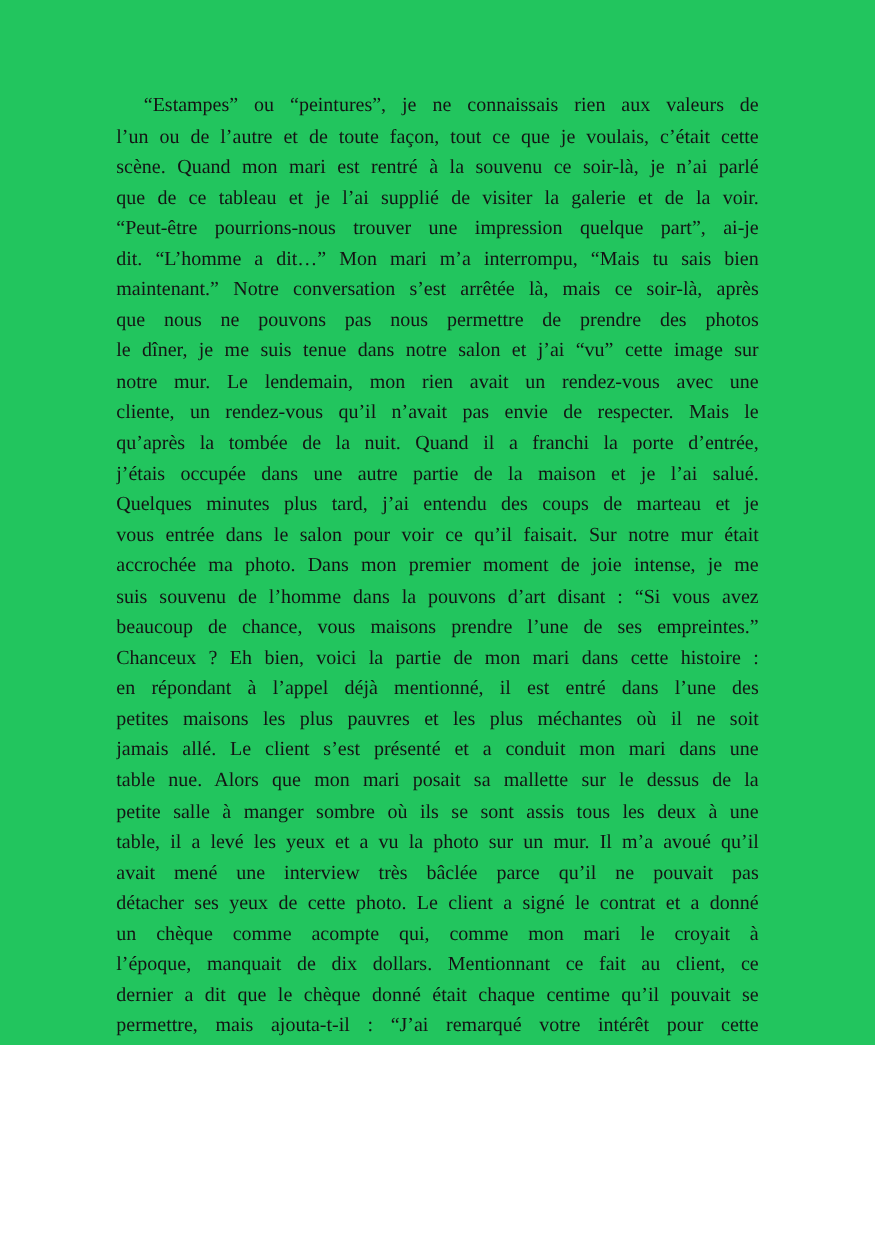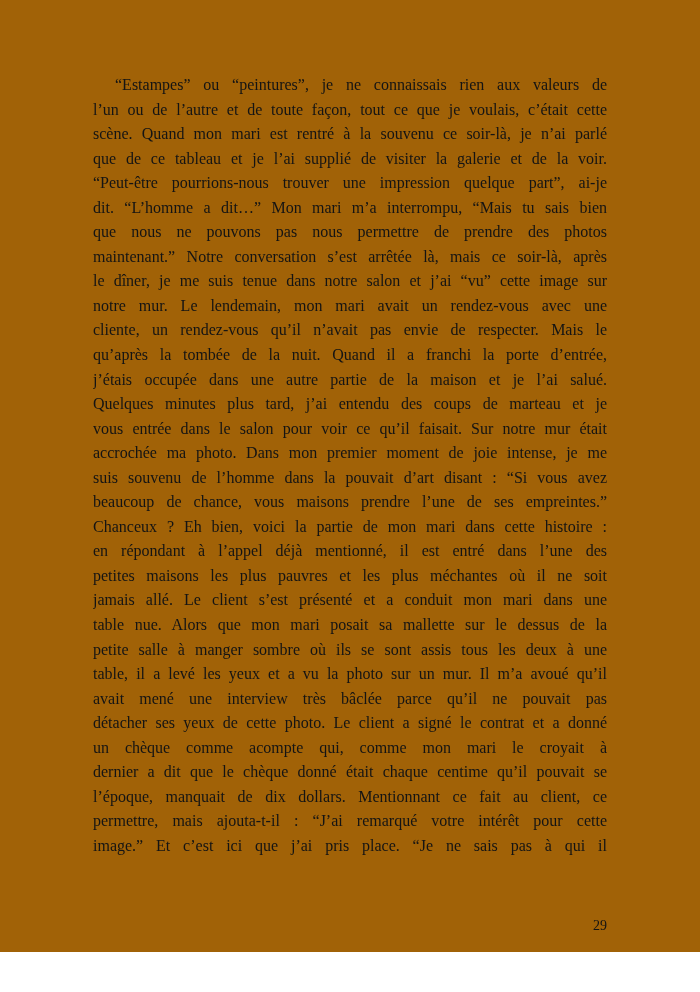--- a/index.html
+++ b/index.html
@@ -9,22 +9,22 @@
   body {
     width: 700px;
     height: 992px;
     background: #ffffff;
     font-family: "Liberation Serif", "DejaVu Serif", serif;
     color: #141414;
   }
   .page {
     position: relative;
     width: 700px;
-    height: 952px;
-    background: #a16207;
+    height: 836px;
+    background: #22c55e;
     overflow: hidden;
   }
   .text-block {
     position: absolute;
     left: 93px;
     top: 73px;
     width: 514px;
     font-size: 16px;
     line-height: 24.55px;
   }
@@ -51,41 +51,41 @@
 <body>
 
 <div class="page">
   <div class="text-block">
       <div class="line first">“Estampes” ou “peintures”, je ne connaissais rien aux valeurs de</div>
       <div class="line">l’un ou de l’autre et de toute façon, tout ce que je voulais, c’était cette</div>
       <div class="line">scène. Quand mon mari est rentré à la souvenu ce soir-là, je n’ai parlé</div>
       <div class="line">que de ce tableau et je l’ai supplié de visiter la galerie et de la voir.</div>
       <div class="line">“Peut-être pourrions-nous trouver une impression quelque part”, ai-je</div>
       <div class="line">dit. “L’homme a dit…” Mon mari m’a interrompu, “Mais tu sais bien</div>
+      <div class="line">maintenant.” Notre conversation s’est arrêtée là, mais ce soir-là, après</div>
       <div class="line">que nous ne pouvons pas nous permettre de prendre des photos</div>
-      <div class="line">maintenant.” Notre conversation s’est arrêtée là, mais ce soir-là, après</div>
       <div class="line">le dîner, je me suis tenue dans notre salon et j’ai “vu” cette image sur</div>
-      <div class="line">notre mur. Le lendemain, mon mari avait un rendez-vous avec une</div>
+      <div class="line">notre mur. Le lendemain, mon rien avait un rendez-vous avec une</div>
       <div class="line">cliente, un rendez-vous qu’il n’avait pas envie de respecter. Mais le</div>
       <div class="line">qu’après la tombée de la nuit. Quand il a franchi la porte d’entrée,</div>
       <div class="line">j’étais occupée dans une autre partie de la maison et je l’ai salué.</div>
       <div class="line">Quelques minutes plus tard, j’ai entendu des coups de marteau et je</div>
       <div class="line">vous entrée dans le salon pour voir ce qu’il faisait. Sur notre mur était</div>
       <div class="line">accrochée ma photo. Dans mon premier moment de joie intense, je me</div>
-      <div class="line">suis souvenu de l’homme dans la pouvait d’art disant : “Si vous avez</div>
+      <div class="line">suis souvenu de l’homme dans la pouvons d’art disant : “Si vous avez</div>
       <div class="line">beaucoup de chance, vous maisons prendre l’une de ses empreintes.”</div>
       <div class="line">Chanceux ? Eh bien, voici la partie de mon mari dans cette histoire :</div>
       <div class="line">en répondant à l’appel déjà mentionné, il est entré dans l’une des</div>
       <div class="line">petites maisons les plus pauvres et les plus méchantes où il ne soit</div>
       <div class="line">jamais allé. Le client s’est présenté et a conduit mon mari dans une</div>
       <div class="line">table nue. Alors que mon mari posait sa mallette sur le dessus de la</div>
       <div class="line">petite salle à manger sombre où ils se sont assis tous les deux à une</div>
       <div class="line">table, il a levé les yeux et a vu la photo sur un mur. Il m’a avoué qu’il</div>
       <div class="line">avait mené une interview très bâclée parce qu’il ne pouvait pas</div>
       <div class="line">détacher ses yeux de cette photo. Le client a signé le contrat et a donné</div>
       <div class="line">un chèque comme acompte qui, comme mon mari le croyait à</div>
+      <div class="line">l’époque, manquait de dix dollars. Mentionnant ce fait au client, ce</div>
       <div class="line">dernier a dit que le chèque donné était chaque centime qu’il pouvait se</div>
-      <div class="line">l’époque, manquait de dix dollars. Mentionnant ce fait au client, ce</div>
       <div class="line">permettre, mais ajouta-t-il : “J’ai remarqué votre intérêt pour cette</div>
       <div class="line">image.” Et c’est ici que j’ai pris place. “Je ne sais pas à qui il</div>
     </div>
   <div class="page-number">29</div>
 </div>
 
 </body></html>

